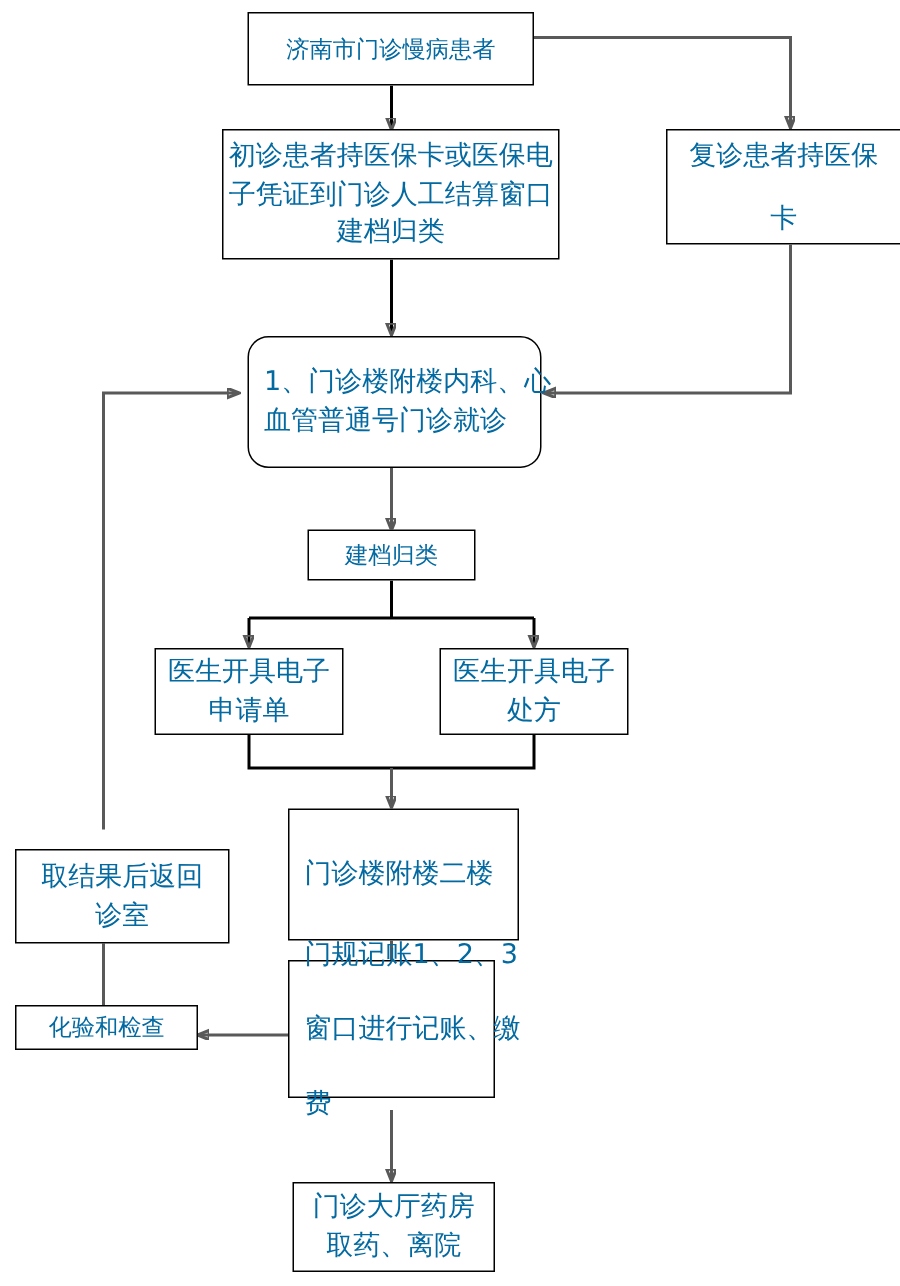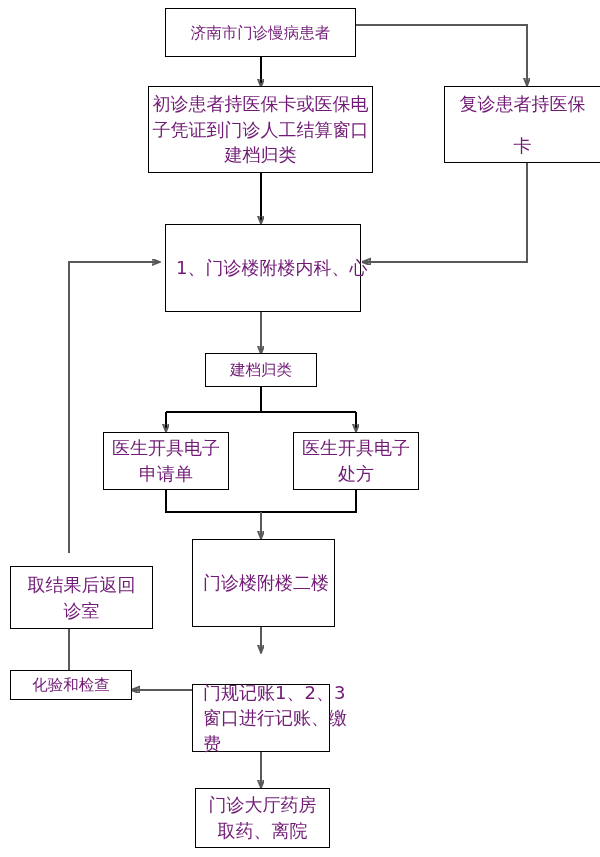--- a/index.html
+++ b/index.html
@@ -19,21 +19,21 @@
   }
   .node {
     position: absolute;
     box-sizing: border-box;
     border: 1.5px solid #000000;
     background: #ffffff;
     display: flex;
     flex-direction: column;
     align-items: center;
     justify-content: center;
-    color: #701a75;
+    color: #0369a1;
     z-index: 3;
   }
   .node .line {
     display: block;
     white-space: nowrap;
     line-height: 1.42;
     text-align: center;
   }
   .node.align-left .line {
     text-align: left;
@@ -112,43 +112,44 @@
     <span class="line fs145">初诊患者持医保卡或医保电</span>
     <span class="line fs145">子凭证到门诊人工结算窗口</span>
     <span class="line fs145">建档归类</span>
   </div>
 
   <div class="node" style="left:444px; top:86px; width:157px; height:77px;gap:16px;">
     <span class="line fs145">复诊患者持医保</span>
     <span class="line fs145">卡</span>
   </div>
 
-  <div class="node align-left" style="left:165px; top:224px; width:196px; height:88px;">
+  <div class="node align-left" style="left:165px; top:224px; width:196px; height:88px;border-radius:14px;">
     <span class="line fs145">1、门诊楼附楼内科、心</span>
+    <span class="line fs145">血管普通号门诊就诊</span>
   </div>
 
   <div class="node" style="left:205px; top:353px; width:112px; height:34px;">
     <span class="line fs15">建档归类</span>
   </div>
 
   <div class="node" style="left:103px; top:432px; width:126px; height:58px;">
     <span class="line fs145">医生开具电子</span>
     <span class="line fs145">申请单</span>
   </div>
 
   <div class="node" style="left:293px; top:432px; width:126px; height:58px;">
     <span class="line fs145">医生开具电子</span>
     <span class="line fs145">处方</span>
   </div>
 
-  <div class="node align-left" style="left:192px; top:539px; width:143px; height:88px;justify-content:center;">
+  <div class="node align-left" style="left:192px; top:539px; width:154px; height:88px;justify-content:center;">
     <span class="line fs145">门诊楼附楼二楼</span>
   </div>
 
-  <div class="node align-left" style="left:192px; top:684px; width:138px; height:68px;">
+  <div class="node align-left" style="left:192px; top:640px; width:138px; height:92px;gap:24px;">
     <span class="line fs145">门规记账1、2、3</span>
     <span class="line fs145">窗口进行记账、缴</span>
     <span class="line fs145">费</span>
   </div>
 
   <div class="node" style="left:10px; top:670px; width:122px; height:30px;">
     <span class="line fs15">化验和检查</span>
   </div>
 
   <div class="node" style="left:10px; top:566px; width:143px; height:63px;">

